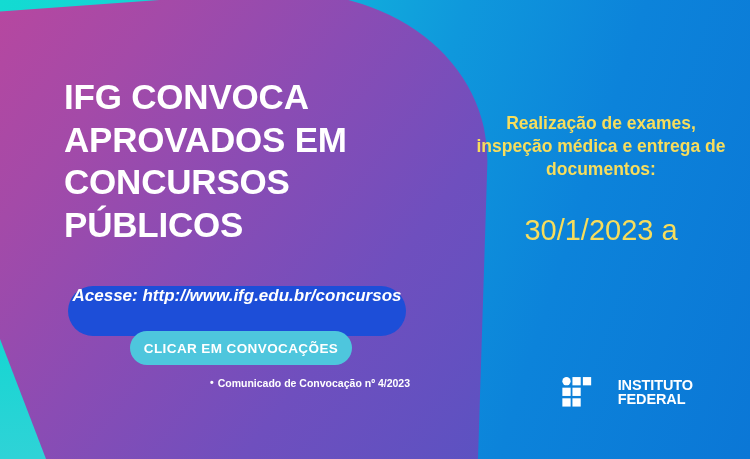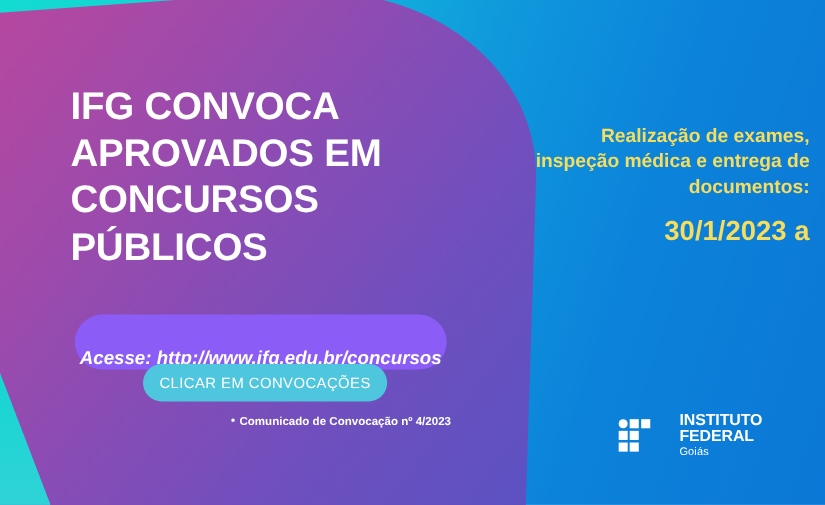--- a/index.html
+++ b/index.html
@@ -76,23 +76,23 @@
     margin: 0;
   }
 
   .url-pill {
     position: absolute;
     left: 68px;
     top: 286px;
     width: 338px;
     height: 50px;
     border-radius: 26px;
-    background: #8b5cf6;
+    background: #1d4ed8;
     display: flex;
-    align-items: flex-end;
+    align-items: flex-start;
     justify-content: center;
   }
   .url-pill span {
     color: #ffffff;
     font-size: 17px;
     font-style: italic;
     font-weight: bold;
     white-space: nowrap;
   }
 
@@ -107,21 +107,21 @@
     border: none;
     display: flex;
     align-items: center;
     justify-content: center;
     cursor: pointer;
     padding: 0;
   }
   .cta-button span {
     color: #ffffff;
     font-size: 13.5px;
-    font-weight: normal;
+    font-weight: bold;
     letter-spacing: 0.4px;
     white-space: nowrap;
     font-family: "Liberation Sans", sans-serif;
   }
 
   .footnote {
     position: absolute;
     left: 60px;
     top: 376px;
     width: 350px;
@@ -137,33 +137,33 @@
     margin-right: 4px;
     transform: translateY(-1px);
   }
   .footnote .line2 { display: block; }
 
   .right-block {
     position: absolute;
     left: 466px;
     top: 112px;
     width: 270px;
-    text-align: right;
+    text-align: center;
     color: #f7dd5c;
   }
   .right-title {
     font-size: 17.5px;
     font-weight: bold;
     line-height: 1.32;
     margin: 0;
   }
   .right-dates {
-    margin-top: 14px;
-    font-size: 25px;
-    font-weight: bold;
+    margin-top: 32px;
+    font-size: 29px;
+    font-weight: normal;
     line-height: 1.22;
   }
 
   
   .logo {
     position: absolute;
     left: 562px;
     top: 375px;
     display: flex;
     align-items: center;
@@ -229,18 +229,17 @@
         <circle cx="5" cy="5" r="4.6" fill="#ffffff"></circle>
         <rect x="11.6" y="0.4" width="9.2" height="9.2" fill="#ffffff"></rect>
         <rect x="23.2" y="0.4" width="9.2" height="9.2" fill="#ffffff"></rect>
         <rect x="0.4" y="12.2" width="9.2" height="9.2" fill="#ffffff"></rect>
         <rect x="11.6" y="12.2" width="9.2" height="9.2" fill="#ffffff"></rect>
         <rect x="0.4" y="24.0" width="9.2" height="9.2" fill="#ffffff"></rect>
         <rect x="11.6" y="24.0" width="9.2" height="9.2" fill="#ffffff"></rect>
       </svg>
       <div class="logo-text">
         <span class="l1">INSTITUTO FEDERAL</span>
-        <span class="l2">Goiás</span>
       </div>
     </div>
 
   </div>
 </div>
 
 </body></html>

